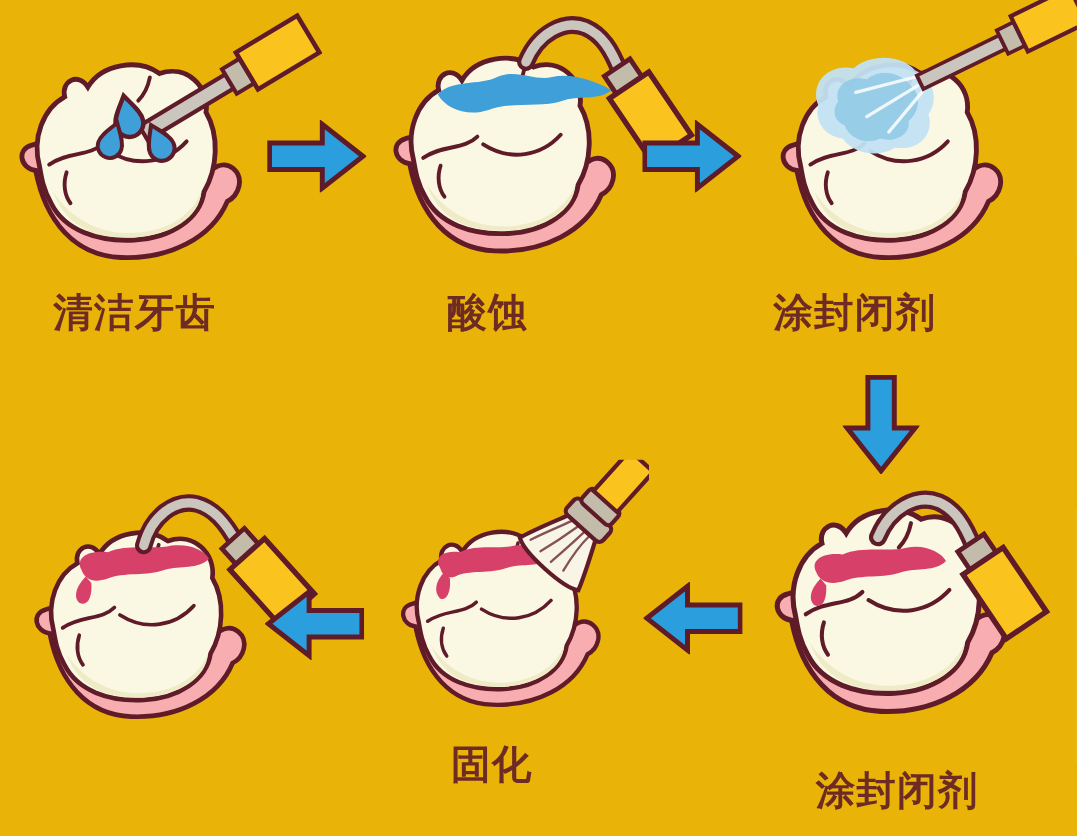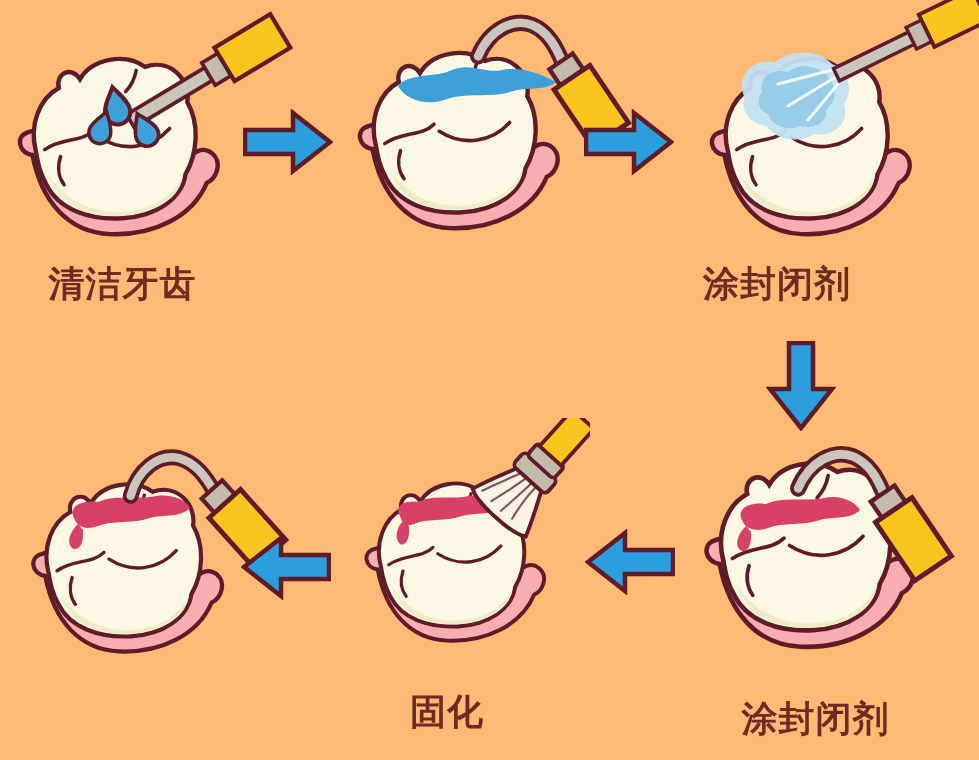--- a/index.html
+++ b/index.html
@@ -1,17 +1,17 @@
 <!DOCTYPE html>
 <html style="--outline: #5f1b28; --text: #6e2b24; --arrowBlue: #2b9edd; --tooth: #faf7e2; --toothShade: #eeebc6; --gum: #f8aeb0; --gumShade: #f28b90; --liquid: #3e9fd9; --spray: #8fc9e6; --sprayLight: #c2e2f2; --sealant: #d64069; --toolGray: #cbc6bd; --collarGray: #c4bcab; --handleYellow: #fbc31d; --bristle: #f8f4e6;"><head>
 <meta charset="utf-8">
 <style>
   html,body{margin:0;padding:0;background:#ffffff;}
   #canvas{
-    position:relative;width:979px;height:760px;overflow:hidden;background:#fdba74;
+    position:relative;width:979px;height:760px;overflow:hidden;background:#eab308;
     font-family:"Liberation Sans","DejaVu Sans",sans-serif;
   }
   .panel{position:absolute;display:block;}
   .arrow{position:absolute;display:block;z-index:5;}
   .step-label{
     position:absolute;font-size:36px;font-weight:700;line-height:1.1;
     color:var(--text);text-align:center;white-space:nowrap;letter-spacing:1px;
   }
   
   .st{stroke:var(--outline);}
@@ -96,20 +96,21 @@
 
   <svg class="panel" style="left:346px;top:10px" width="312" height="232" viewBox="0 0 312 232" role="img" aria-label="酸蚀">
     <g transform="translate(0,28) scale(0.88)">
         <use href="#tooth"></use>
       </g>
     <path class="fill-liquid" d="M 52,76 C 64,62 90,68 106,60 C 124,52 140,64 156,60 C 174,56 196,64 210,72 C 198,82 180,76 164,82 C 146,88 118,82 98,90 C 80,96 60,90 52,76 Z"></path>
     <g transform="translate(130,42) scale(1.08)">
         <use href="#tool-curved"></use>
       </g>
   </svg>
+  <div class="step-label" style="left:376px;top:264px;width:135px">酸蚀</div>
 
   <svg class="panel" style="left:692px;top:0" width="287" height="252" viewBox="0 0 287 252" role="img" aria-label="冲洗和干燥">
     <g transform="translate(6,44) scale(0.88)">
         <use href="#tooth"></use>
       </g>
     <path class="fill-sprayLight" opacity="0.95" d="M 52,96 C 44,76 60,58 84,62 C 100,48 128,50 140,64 C 156,70 162,90 152,104 C 158,122 142,138 122,134 C 106,144 84,140 74,126 C 58,124 48,110 52,96 Z"></path>
     <path class="fill-spray" opacity="0.85" d="M 70,92 C 66,78 80,68 96,72 C 108,62 128,66 136,78 C 146,86 144,102 134,110 C 136,122 122,130 108,126 C 96,132 80,126 76,114 C 66,110 64,100 70,92 Z"></path>
     <g>
       <path class="spray-line" d="M 140,70 L 86,84"></path>
       <path class="spray-line" d="M 142,78 L 96,106"></path>
@@ -136,21 +137,21 @@
   <svg class="panel" style="left:348px;top:418px" width="242" height="262" viewBox="0 0 242 262" role="img" aria-label="固化">
     <g transform="translate(6,52) scale(0.79)">
         <use href="#tooth"></use>
       </g>
     <path class="fill-seal" d="M 52,98 C 46,88 56,82 70,84 C 86,76 106,82 120,78 C 134,76 148,82 152,90 C 142,98 128,94 114,98 C 98,104 78,100 66,106 C 57,109 54,104 52,98 Z"></path>
     <path class="fill-seal" d="M 56,102 C 48,110 46,120 52,126 C 59,129 62,118 61,108 Z"></path>
     <g transform="translate(150,96) rotate(-48) scale(0.85)">
         <use href="#tool-brush"></use>
       </g>
   </svg>
-  <div class="step-label" style="left:382px;top:692px;width:130px">固化</div>
+  <div class="step-label" style="left:382px;top:675px;width:130px">固化</div>
 
   <svg class="panel" style="left:14px;top:440px" width="320" height="252" viewBox="0 0 320 252" role="img" aria-label="检查">
     <g transform="translate(6,30) scale(0.84)">
         <use href="#tooth"></use>
       </g>
     <path class="fill-seal" d="M 60,78 C 54,66 68,60 84,62 C 102,54 126,60 142,56 C 158,54 172,60 176,68 C 166,78 150,74 136,78 C 120,84 98,80 84,86 C 72,90 64,88 60,78 Z"></path>
     <path class="fill-seal" d="M 64,84 C 56,92 52,102 58,108 C 66,112 70,102 69,90 Z"></path>
     <g transform="translate(114,52) rotate(-8) scale(1.06)">
         <use href="#tool-curved"></use>
       </g>

